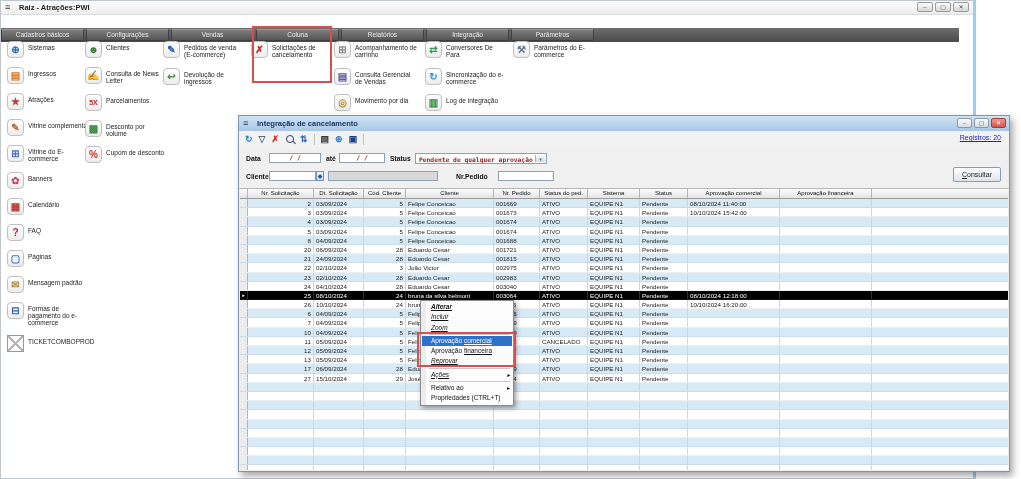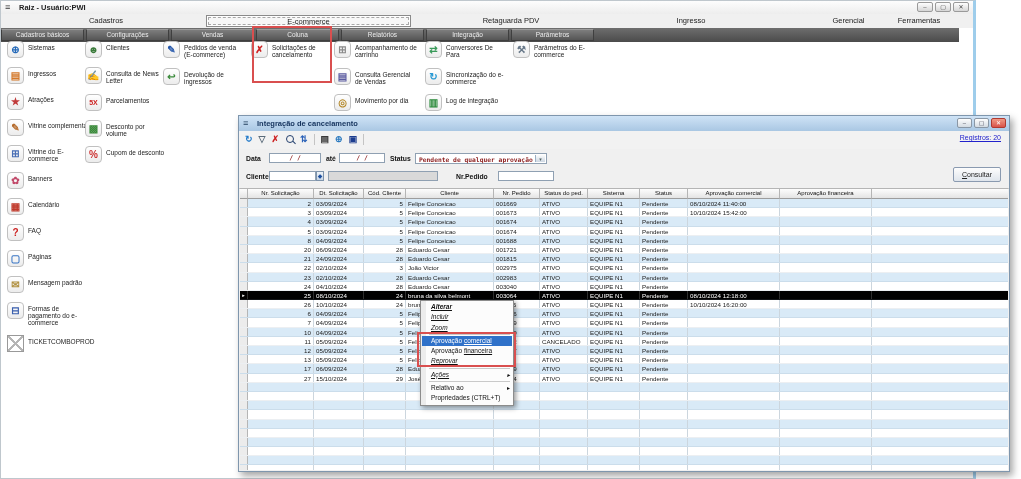--- a/index.html
+++ b/index.html
@@ -72,35 +72,27 @@
   .ctx-sep{height:1px;background:#c9c9c9;margin:1px 2px 1px 7px;}
 </style>
 </head>
 <body>
 
 <div id="stage">
 
   <div class="mw">
     <div class="mw-title">
       <span class="hamb">≡</span>
-      <span class="mw-title-text">Raiz - Usuário:PWI</span>
+      <span class="mw-title-text">Raiz - Atrações:PWI</span>
       <span class="winbtns">
         <span class="wbtn">–</span>
         <span class="wbtn">▢</span>
         <span class="wbtn">✕</span>
       </span>
     </div>
-    <div class="mw-tabs" id="mwTabs">
-        <div class="mw-tab" style="left: 40px; width: 130px;">Cadastros</div>
-        <div class="mw-tab active" style="left: 205px; width: 205px;">E-commerce</div>
-        <div class="mw-tab" style="left: 430px; width: 160px;">Retaguarda PDV</div>
-        <div class="mw-tab" style="left: 610px; width: 160px;">Ingresso</div>
-        <div class="mw-tab" style="left: 780px; width: 135px;">Gerencial</div>
-        <div class="mw-tab" style="left: 863px; width: 110px;">Ferramentas</div>
-      </div>
     <div class="mw-ribbon" id="mwRibbon">
         <div class="ribbon-btn" style="left: 0px; width: 83px;">Cadastros básicos</div>
         <div class="ribbon-btn" style="left: 85px; width: 83px;">Configurações</div>
         <div class="ribbon-btn" style="left: 170px; width: 83px;">Vendas</div>
         <div class="ribbon-btn" style="left: 255px; width: 83px;">Coluna</div>
         <div class="ribbon-btn" style="left: 340px; width: 83px;">Relatórios</div>
         <div class="ribbon-btn" style="left: 425px; width: 83px;">Integração</div>
         <div class="ribbon-btn" style="left: 510px; width: 83px;">Parâmetros</div>
       </div>
     <div id="iconArea">

